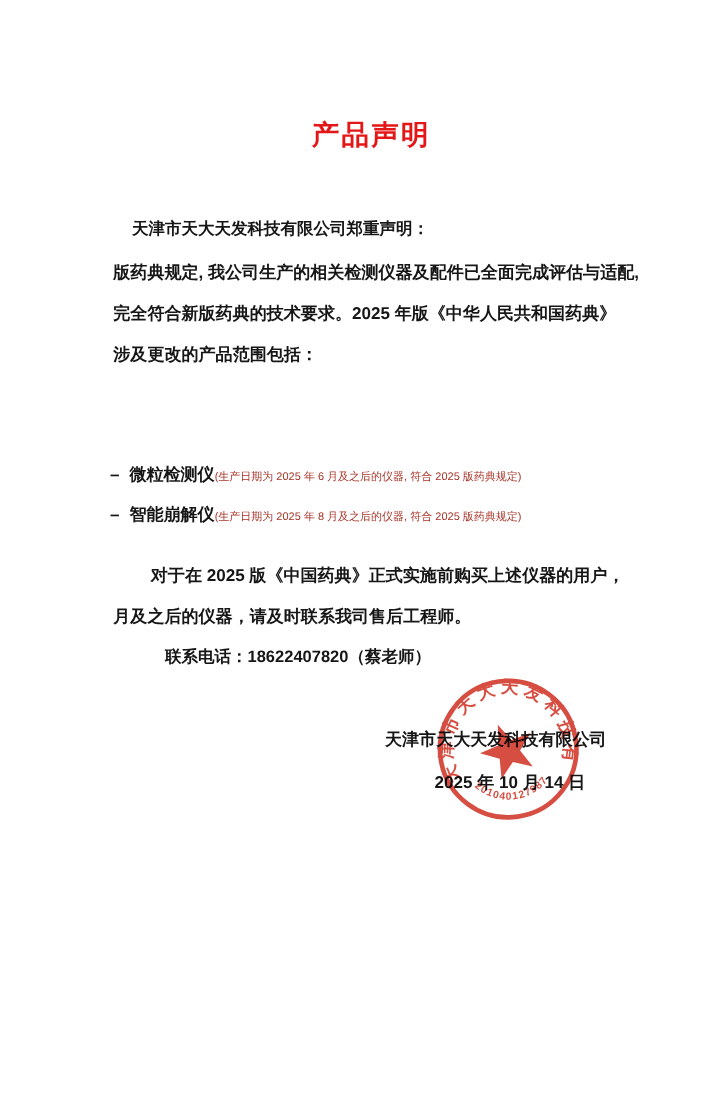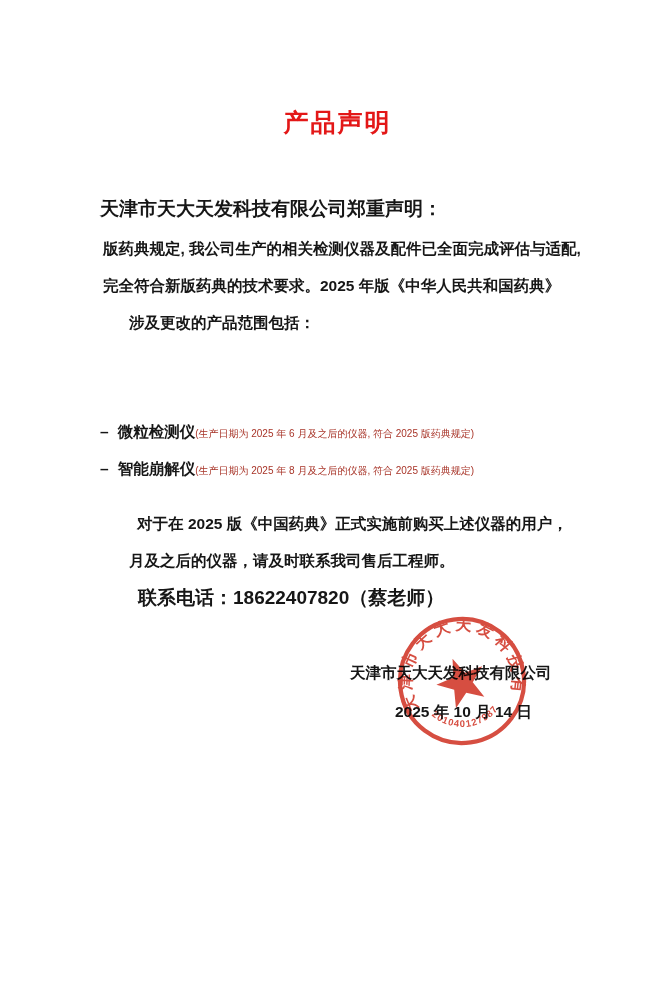--- a/index.html
+++ b/index.html
@@ -11,29 +11,29 @@
     font-family:"Liberation Sans", sans-serif;
     color:#161616;
     overflow:hidden;
   }
   .doc-title{
     position:absolute;left:11px;top:106px;width:653px;
     text-align:center;
     font-size:25px;font-weight:800;letter-spacing:2px;
     color:#e31717;
   }
-  .line{position:absolute;left:100px;width:452px;font-size:19px;font-weight:600;line-height:24px;white-space:nowrap;}
+  .line{position:absolute;left:120px;width:452px;font-size:15px;font-weight:600;line-height:24px;white-space:nowrap;}
   .para{position:absolute;left:103px;width:450px;font-size:15.5px;font-weight:600;}
   .para .pline{
     line-height:37px;
     text-align:justify;
     text-align-last:justify;
     white-space:nowrap;
   }
-  .para .pline.last{text-align:left;text-align-last:left;margin-left:26px;}
+  .para .pline.last{text-align:left;text-align-last:left;}
   .para .pline.indent{text-indent:2.2em;}
   .opening{top:197px;}
   .para1{top:230px;}
   .products{position:absolute;left:100px;top:414px;width:470px;}
   .product-row{line-height:35px;white-space:nowrap;font-size:15.5px;font-weight:600;}
   .product-dash{display:inline-block;margin-right:9px;}
   .product-note{color:#a83428;font-size:10px;font-weight:400;}
   .para2{top:505px;}
   .contact{top:586px;text-indent:2em;}
   .company-line{position:absolute;left:350px;top:663px;font-size:15.5px;font-weight:700;line-height:20px;white-space:nowrap;}

